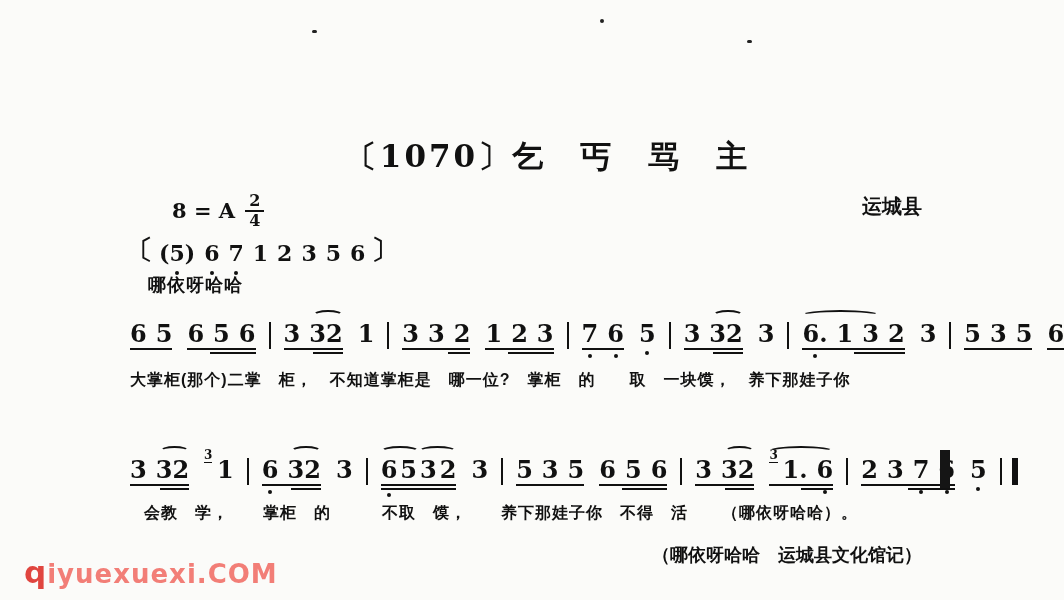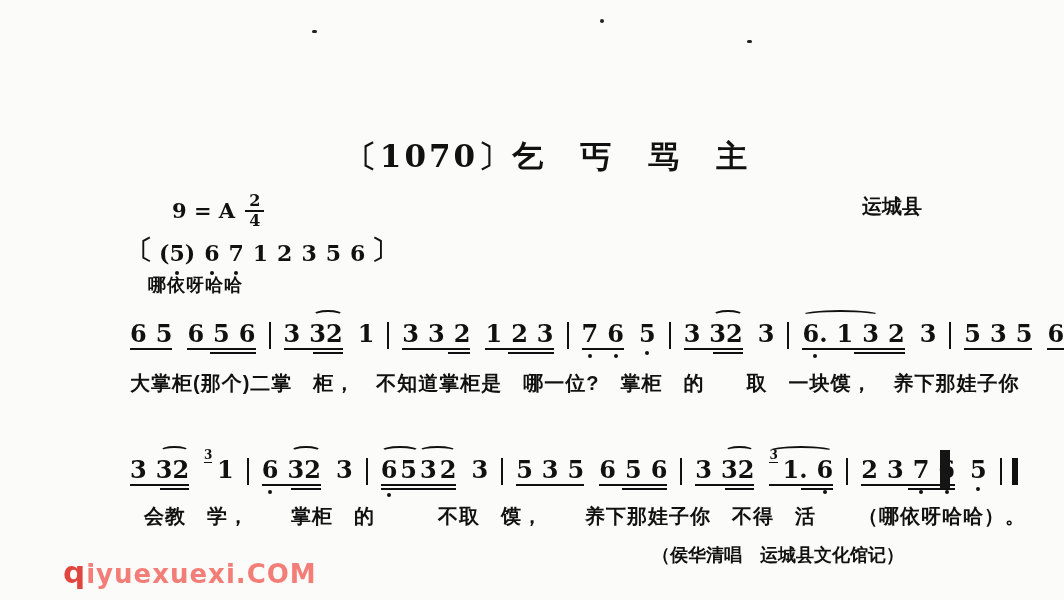--- a/index.html
+++ b/index.html
@@ -41,43 +41,43 @@
   .lowdot{position:absolute;left:50%;transform:translateX(-50%);width:4px;height:4px;
           border-radius:50%;background:#111;}
   .grp.u0 .lowdot{bottom:-9px;}
   .grp.u1 .lowdot{bottom:-12px;}
   .grp.u2 .lowdot{bottom:-15px;}
   .grace{position:absolute;left:-13px;top:-9px;font-size:12px;line-height:1;
          border-bottom:1px solid #111;padding-bottom:1px;}
   .bar{width:2px;height:27px;background:#111;margin:0 5px;flex:none;}
   .bar.thick{width:6px;margin-left:-3px;}
   
-  .lyrics{font-weight:bold;font-size:20px;letter-spacing:1px;white-space:nowrap;}
+  .lyrics{font-weight:bold;font-size:16px;letter-spacing:1px;white-space:nowrap;}
   .lyr1{left:130px;top:370px;}
   .lyr2{left:144px;top:503px;}
   
   .attribution{left:652px;top:543px;font-weight:bold;font-size:18px;}
   .watermark{left:24px;top:554px;font-weight:bold;letter-spacing:1px;
-             font-family:"DejaVu Sans",sans-serif;margin-left:39px;}
+             font-family:"DejaVu Sans",sans-serif;}
   .wm-q{font-size:31px;color:#e0453f;}
   .wm-rest{font-size:26px;color:#f27e77;}
   
   .speck{position:absolute;background:#222;border-radius:2px;}
   .sp1{left:312px;top:30px;width:5px;height:3px;}
   .sp2{left:600px;top:19px;width:4px;height:4px;}
   .sp3{left:747px;top:40px;width:5px;height:3px;}
   .blob{left:940px;top:450px;width:10px;height:38px;background:#151515;}
 </style>
 </head>
 <body>
 
 <div class="abs title">〔1070〕乞　丐　骂　主</div>
 
 <div class="abs keysig">
-  <span>9 = A</span>
+  <span>8 = A</span>
   <span class="meter">
     <span class="top">2</span>
     <span>4</span>
   </span>
 </div>
 
 <div class="abs region">运城县</div>
 
 <div class="abs prelude">
   <span class="bracket">〔</span>
@@ -283,21 +283,21 @@
       </span>
       <span class="grp u0">
         <span class="note"><span class="nt">5</span><span class="lowdot"></span></span>
       </span>
     </span>
     <span class="bar"></span>
     <span class="bar thick"></span>
   </div>
 <div class="abs lyrics lyr2">会教　学，　　掌柜　的　　　不取　馍，　　养下那娃子你　不得　活　　（哪依呀哈哈）。</div>
 
-<div class="abs attribution">（侯华清唱　运城县文化馆记）</div>
+<div class="abs attribution">（哪依呀哈哈　运城县文化馆记）</div>
 
 <div class="abs watermark">
   <span class="wm-q">q</span><span class="wm-rest">iyuexuexi.COM</span>
 </div>
 
 <div class="speck sp1"></div>
 <div class="speck sp2"></div>
 <div class="speck sp3"></div>
 <div class="abs blob"></div>
 

